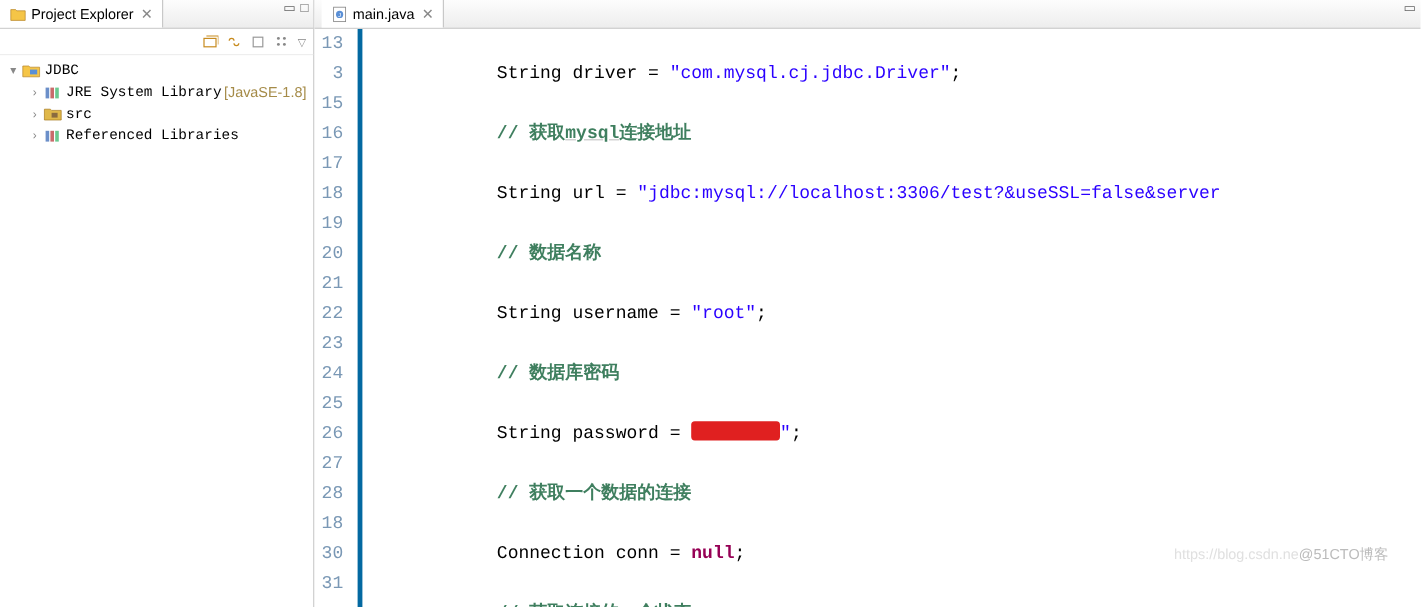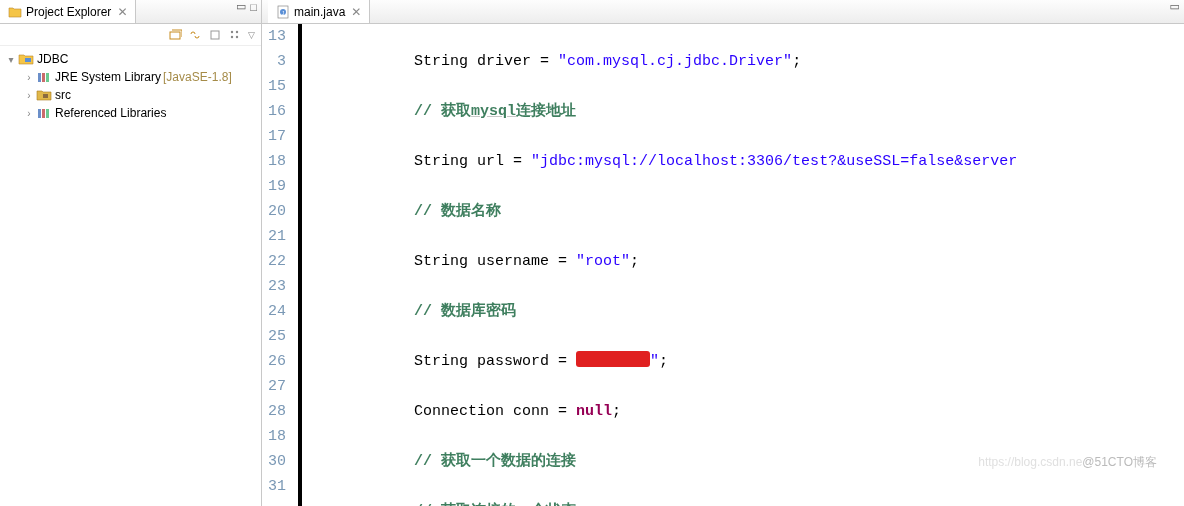--- a/index.html
+++ b/index.html
@@ -88,21 +88,21 @@
       font-size: 10px;
     }
     .tree-icon {
       width: 16px;
       height: 16px;
       margin-right: 3px;
       display: inline-flex;
       align-items: center;
       justify-content: center;
     }
-    .tree-label { color: #000; }
+    .tree-label { color: #000; font-family: Liberation Mono, monospace; }
     .tree-suffix { color: #a58b48; margin-left: 2px; }
     .tree-children { padding-left: 18px; }
     .editor-area {
       flex: 1;
       display: flex;
       flex-direction: column;
       overflow: hidden;
     }
     .editor-tabs {
       display: flex;
@@ -134,21 +134,21 @@
       font-family: Consolas, "Courier New", monospace;
       font-size: 15px;
       line-height: 25px;
       overflow: hidden;
     }
     .gutter {
       background: #fff;
       text-align: right;
       padding: 0 12px 0 6px;
       color: #7a98b5;
-      border-right: 4px solid #000000;
+      border-right: 4px solid #0369a1;
       user-select: none;
     }
     .gutter div { height: 25px; }
     .code {
       flex: 1;
       padding-left: 4px;
       white-space: pre;
       color: #000;
       position: relative;
     }
@@ -303,22 +303,22 @@
         <div>31</div>
       </div>
     <div class="code">
 <div class="code-line"><span>            </span><span>String driver = </span><span class="str">"com.mysql.cj.jdbc.Driver"</span><span>;</span></div>
 <div class="code-line"><span>            </span><span class="comment"><span>// 获取</span><span class="underline">mysql</span><span>连接地址</span></span></div>
 <div class="code-line"><span>            </span><span>String url = </span><span class="str">"jdbc:mysql://localhost:3306/test?&amp;useSSL=false&amp;server</span></div>
 <div class="code-line"><span>            </span><span class="comment">// 数据名称</span></div>
 <div class="code-line"><span>            </span><span>String username = </span><span class="str">"root"</span><span>;</span></div>
 <div class="code-line"><span>            </span><span class="comment">// 数据库密码</span></div>
 <div class="code-line"><span>            </span><span>String password = </span><span class="redacted"></span><span class="str">"</span><span>;</span></div>
+<div class="code-line"><span>            </span><span class="comment">// 获取一个数据的连接</span></div>
 <div class="code-line"><span>            </span><span>Connection conn = </span><span class="kw">null</span><span>;</span></div>
-<div class="code-line"><span>            </span><span class="comment">// 获取一个数据的连接</span></div>
 <div class="code-line"><span>            </span><span class="comment">// 获取连接的一个状态</span></div>
 
 
 
 
 
 
 
 
 

